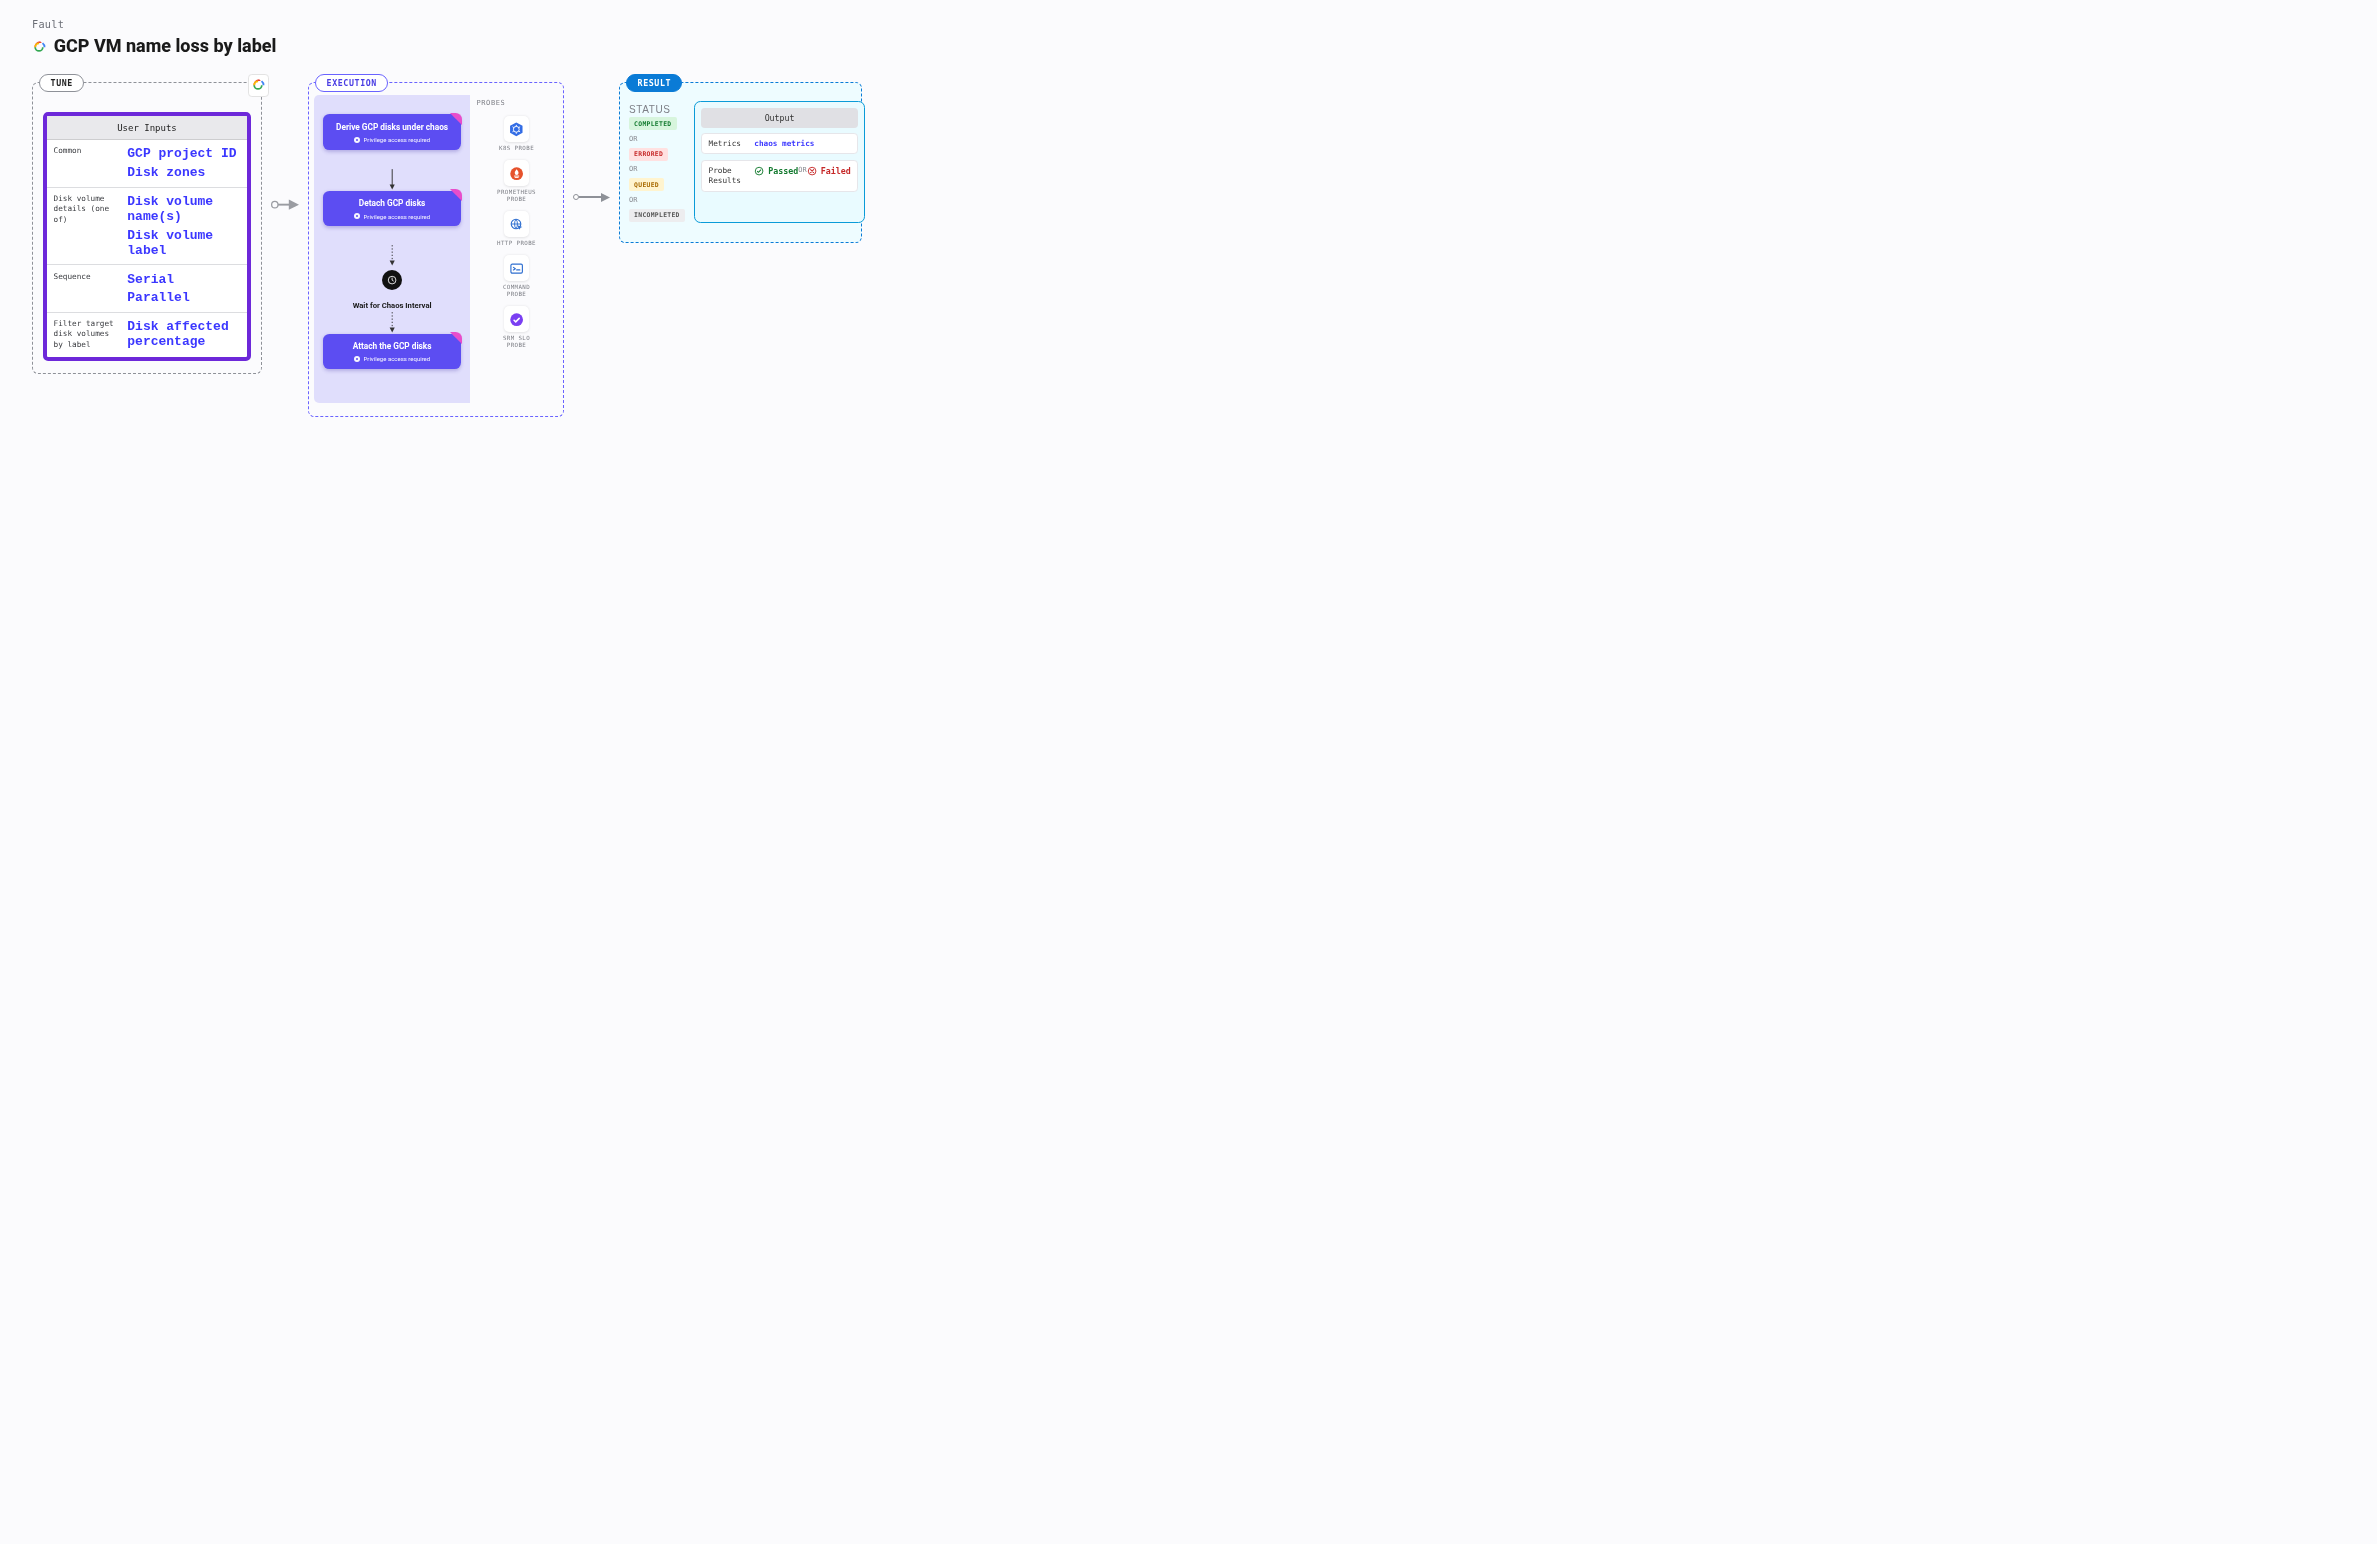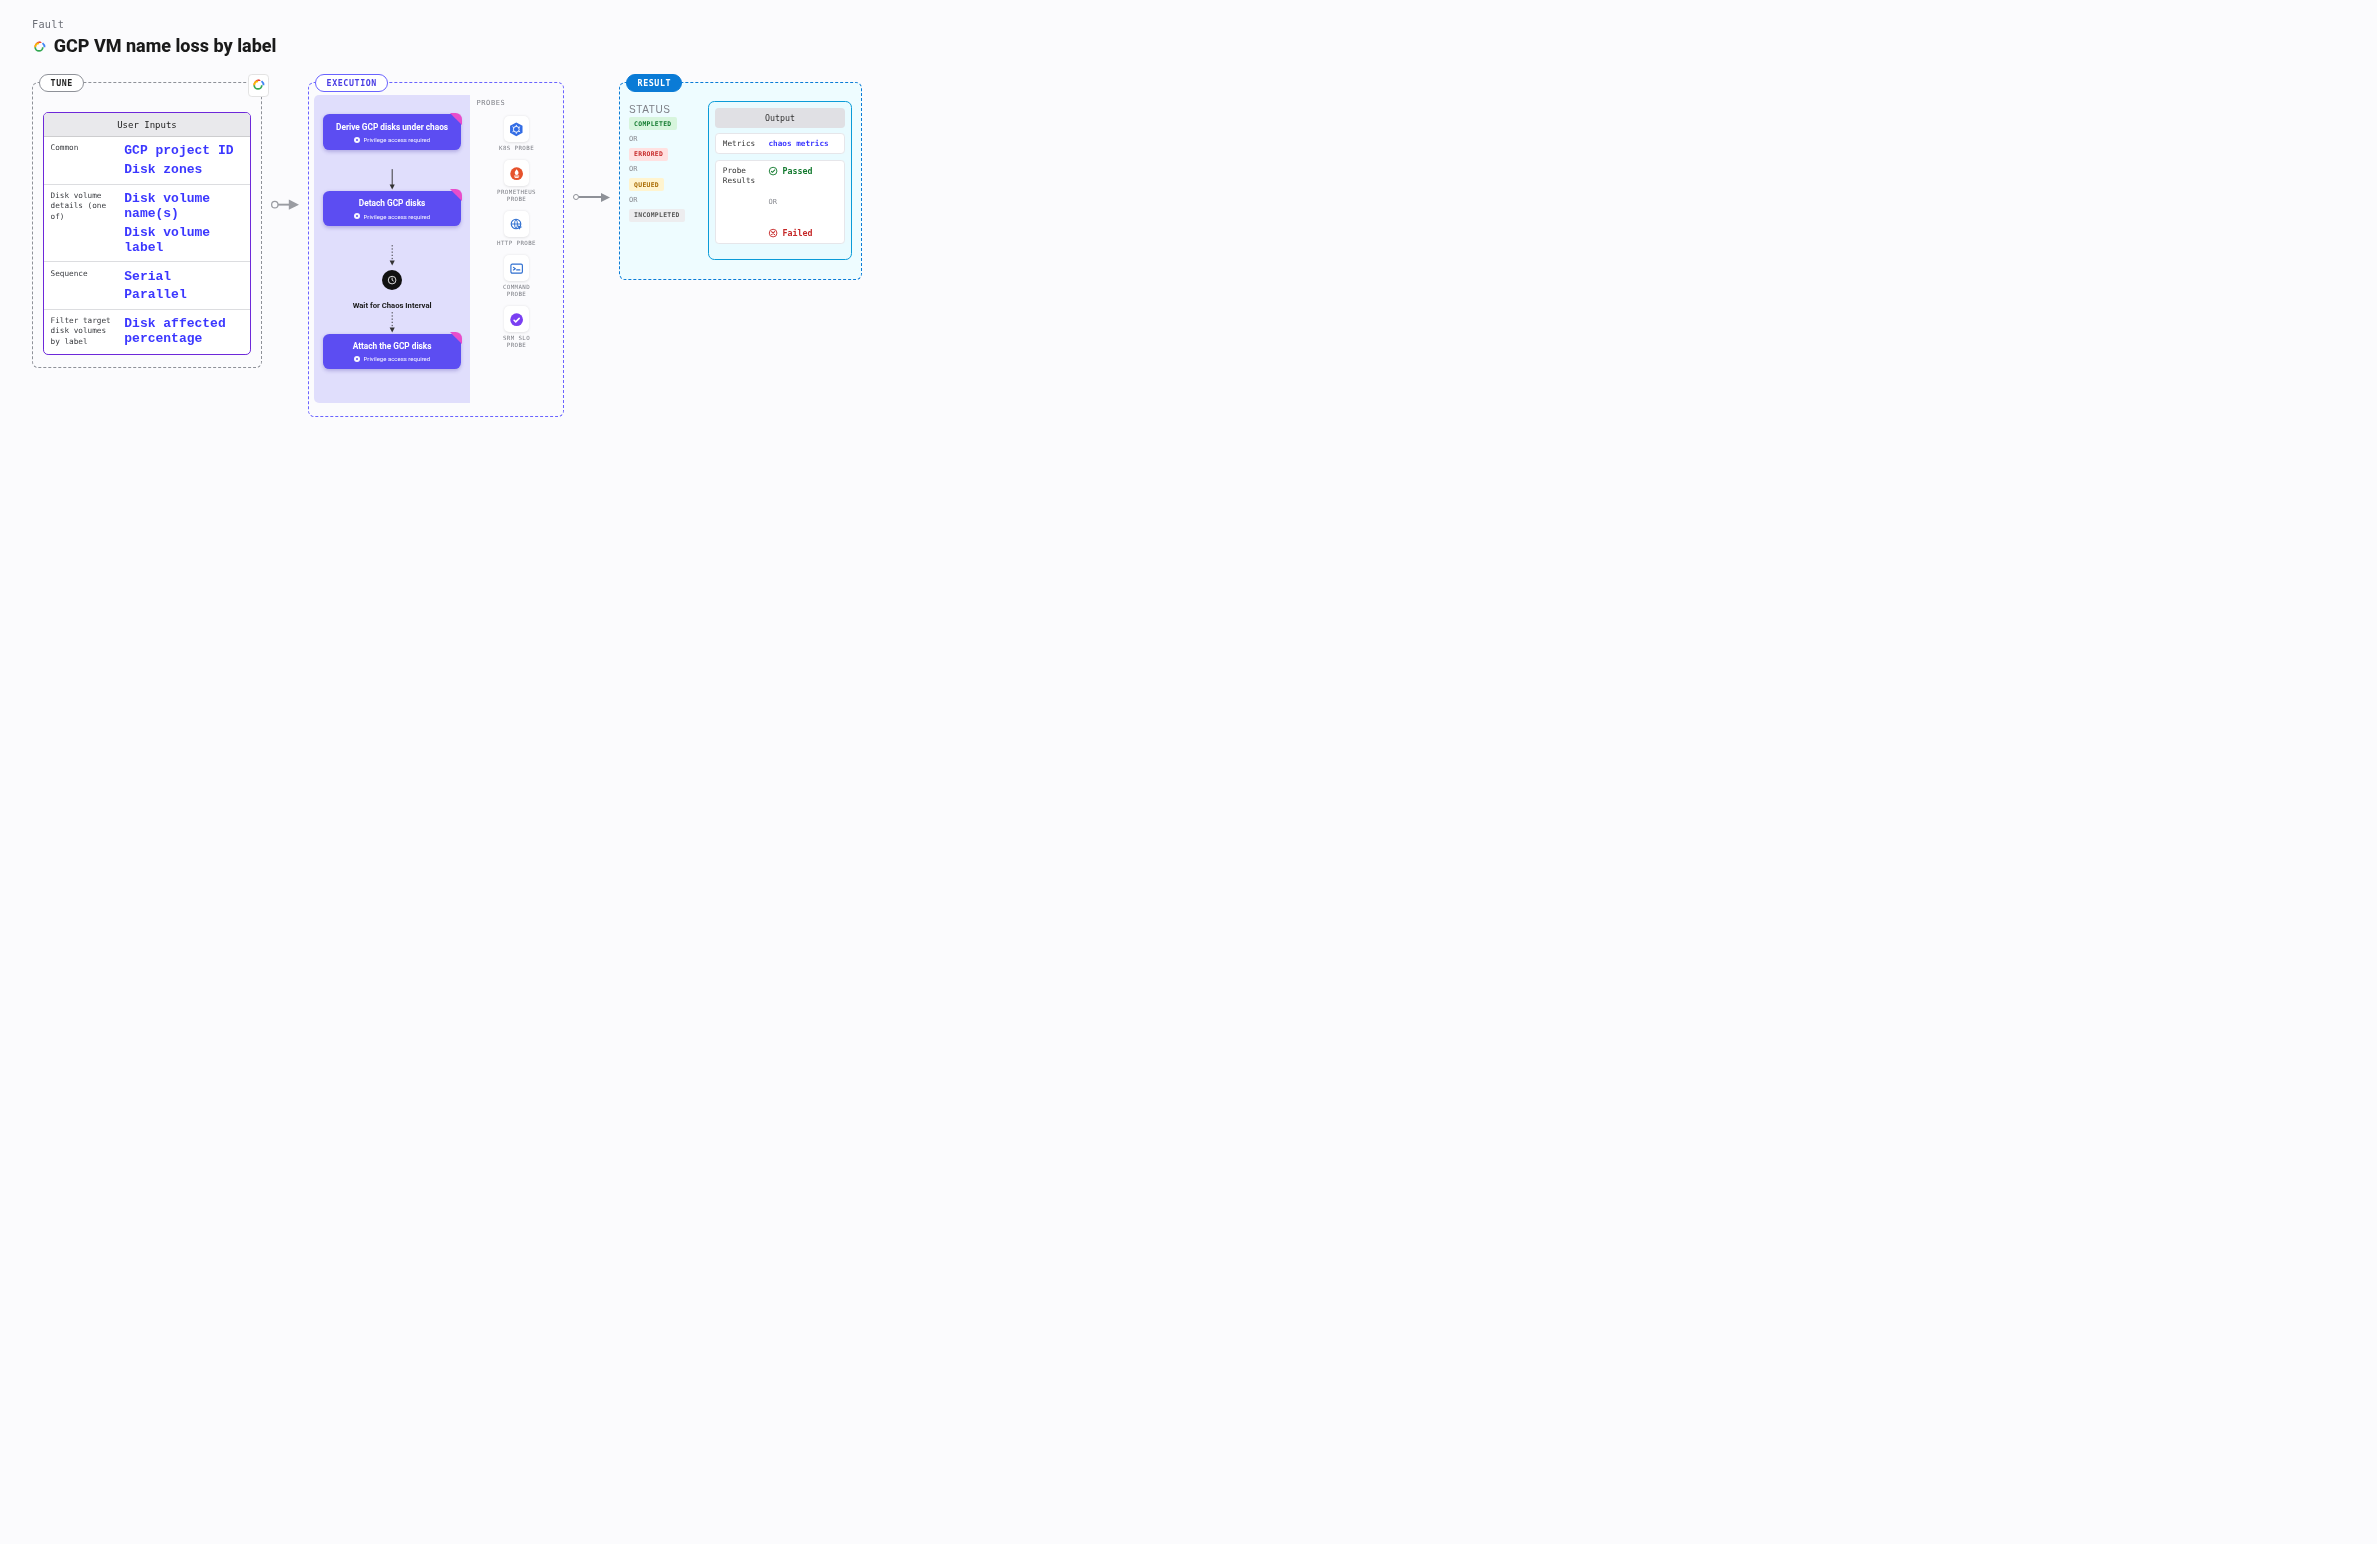--- a/index.html
+++ b/index.html
@@ -30,21 +30,21 @@
     padding:3.2px 10.2px; border-radius:10.2px; font-family:ui-monospace,Menlo,Consolas,monospace;
     font-size:8.3px; font-weight:700; letter-spacing:0.6px; background:#fff;
     border:1px solid;
   }
 
   
   .panel-tune { border-color:#8e9198; width:230px; }
   .panel-tune .panel-pill { border-color:#8e9198; color:#222; }
   .gcp-corner { position:absolute; top:-9px; right:-7.7px; background:#fff; border:0.6px solid #e3e3e3; border-radius:3.8px; padding:2.6px; }
 
-  .inputs-card { border:1px solid #6d28d9; border-radius:5.1px; background:#fff; margin-top:18px; overflow:hidden;}
+  .inputs-card { border:4px solid #6d28d9; border-radius:5.1px; background:#fff; margin-top:18px; overflow:hidden;}
   .inputs-card-header { background:#e9e9ec; text-align:center; font-family:ui-monospace,Menlo,monospace; padding:6.4px; font-size:9px; color:#222; border-bottom:0.6px solid #cdcdcf;}
   .input-row { display:flex; border-top:0.6px solid #dcdde0; }
   .input-row:first-of-type { border-top:none;}
   .input-label { width:75px; padding:6.4px 6.4px; font-family:ui-monospace,Menlo,monospace; font-size:7.7px; color:#3a3c40; line-height:1.35;}
   .input-values { flex:1; padding:6.4px 5.1px; display:flex; flex-direction:column; gap:3.8px;}
   .input-values span { font-family:Liberation Mono, monospace; font-size:13px; color:#3b37ff; font-weight:600;}
 
   
   .panel-exec { border-color:#6a63ff; width:256px; display:flex; padding:9px 0 12.8px; }
   .panel-exec .panel-pill { border-color:#6a63ff; color:#4a3de3; background:#fff; }
@@ -89,21 +89,21 @@
   .b-queued    { background:#fff4cf; color:#a86a00;}
   .b-incompleted{background:#ededef;color:#555;}
   .or-text { font-family:ui-monospace,Menlo,monospace; font-size:7px; color:#8a8c92; margin:4.5px 0;}
   .status-col > div{margin-bottom:1.3px;}
 
   .output-card { flex:1; border:1.3px solid #0a9bd8; border-radius:6.4px; background:#e9fbff; padding:6.4px 6.4px 10.2px;}
   .output-header { background:#e0e0e4; border-radius:3.8px; text-align:center; font-family:ui-monospace,Menlo,monospace; font-size:8.3px; padding:5.1px; margin-bottom:5.1px; color:#333;}
   .output-row { background:#fff; border:0.6px solid #e6e6ea; border-radius:3.8px; padding:5.1px 6.4px; margin-bottom:5.1px; display:flex; align-items:flex-start; gap:7.7px; font-family:ui-monospace,Menlo,monospace; font-size:7.7px;}
   .output-row .k { color:#333; width:38px; flex:0 0 auto;}
   .output-row .v { color:#3b37ff; font-weight:600;}
-  .output-row.probe-results .v-col { display:flex; flex-direction:column; gap:22px;}
+  .output-row.probe-results .v-col { display:flex; gap:0;}
   .pr-pass { color:#137a2f; font-weight:700; display:flex; align-items:center; gap:3.8px;font-size:8.3px;}
   .pr-fail { color:#c62828; font-weight:700; display:flex; align-items:center; gap:3.8px;font-size:8.3px;}
   .pr-or   { color:#8a8c92; font-size:7px;}
 
   
   .gcp-logo { width:14px; height:14px; display:inline-block;}
 </style>
 </head>
 <body>
 

